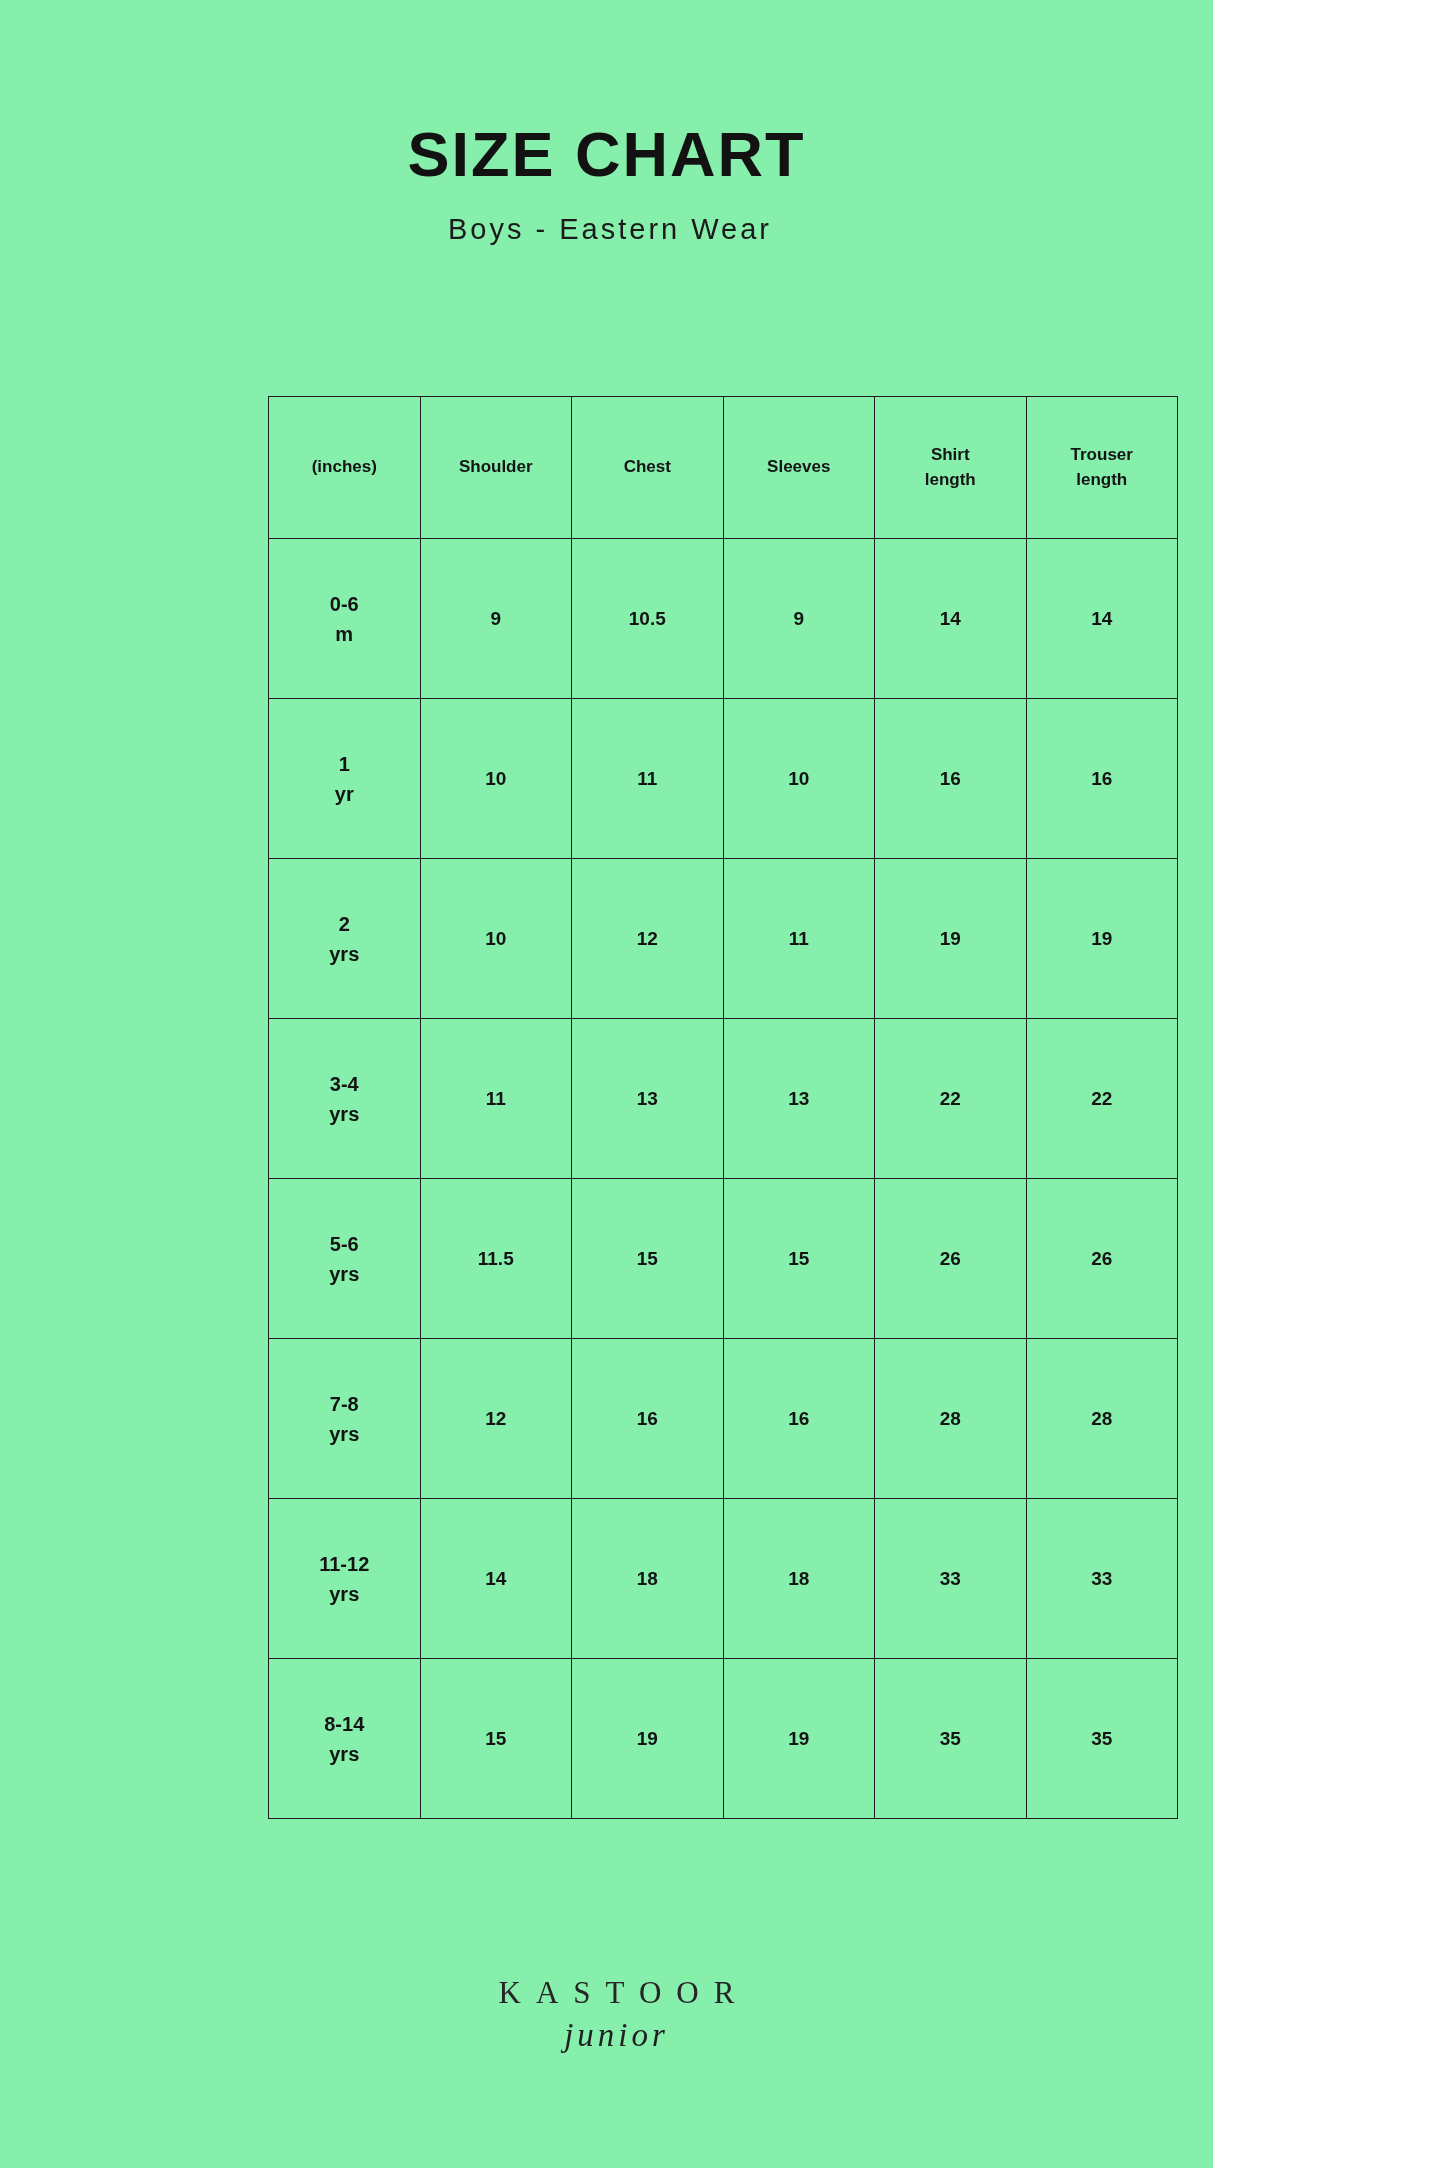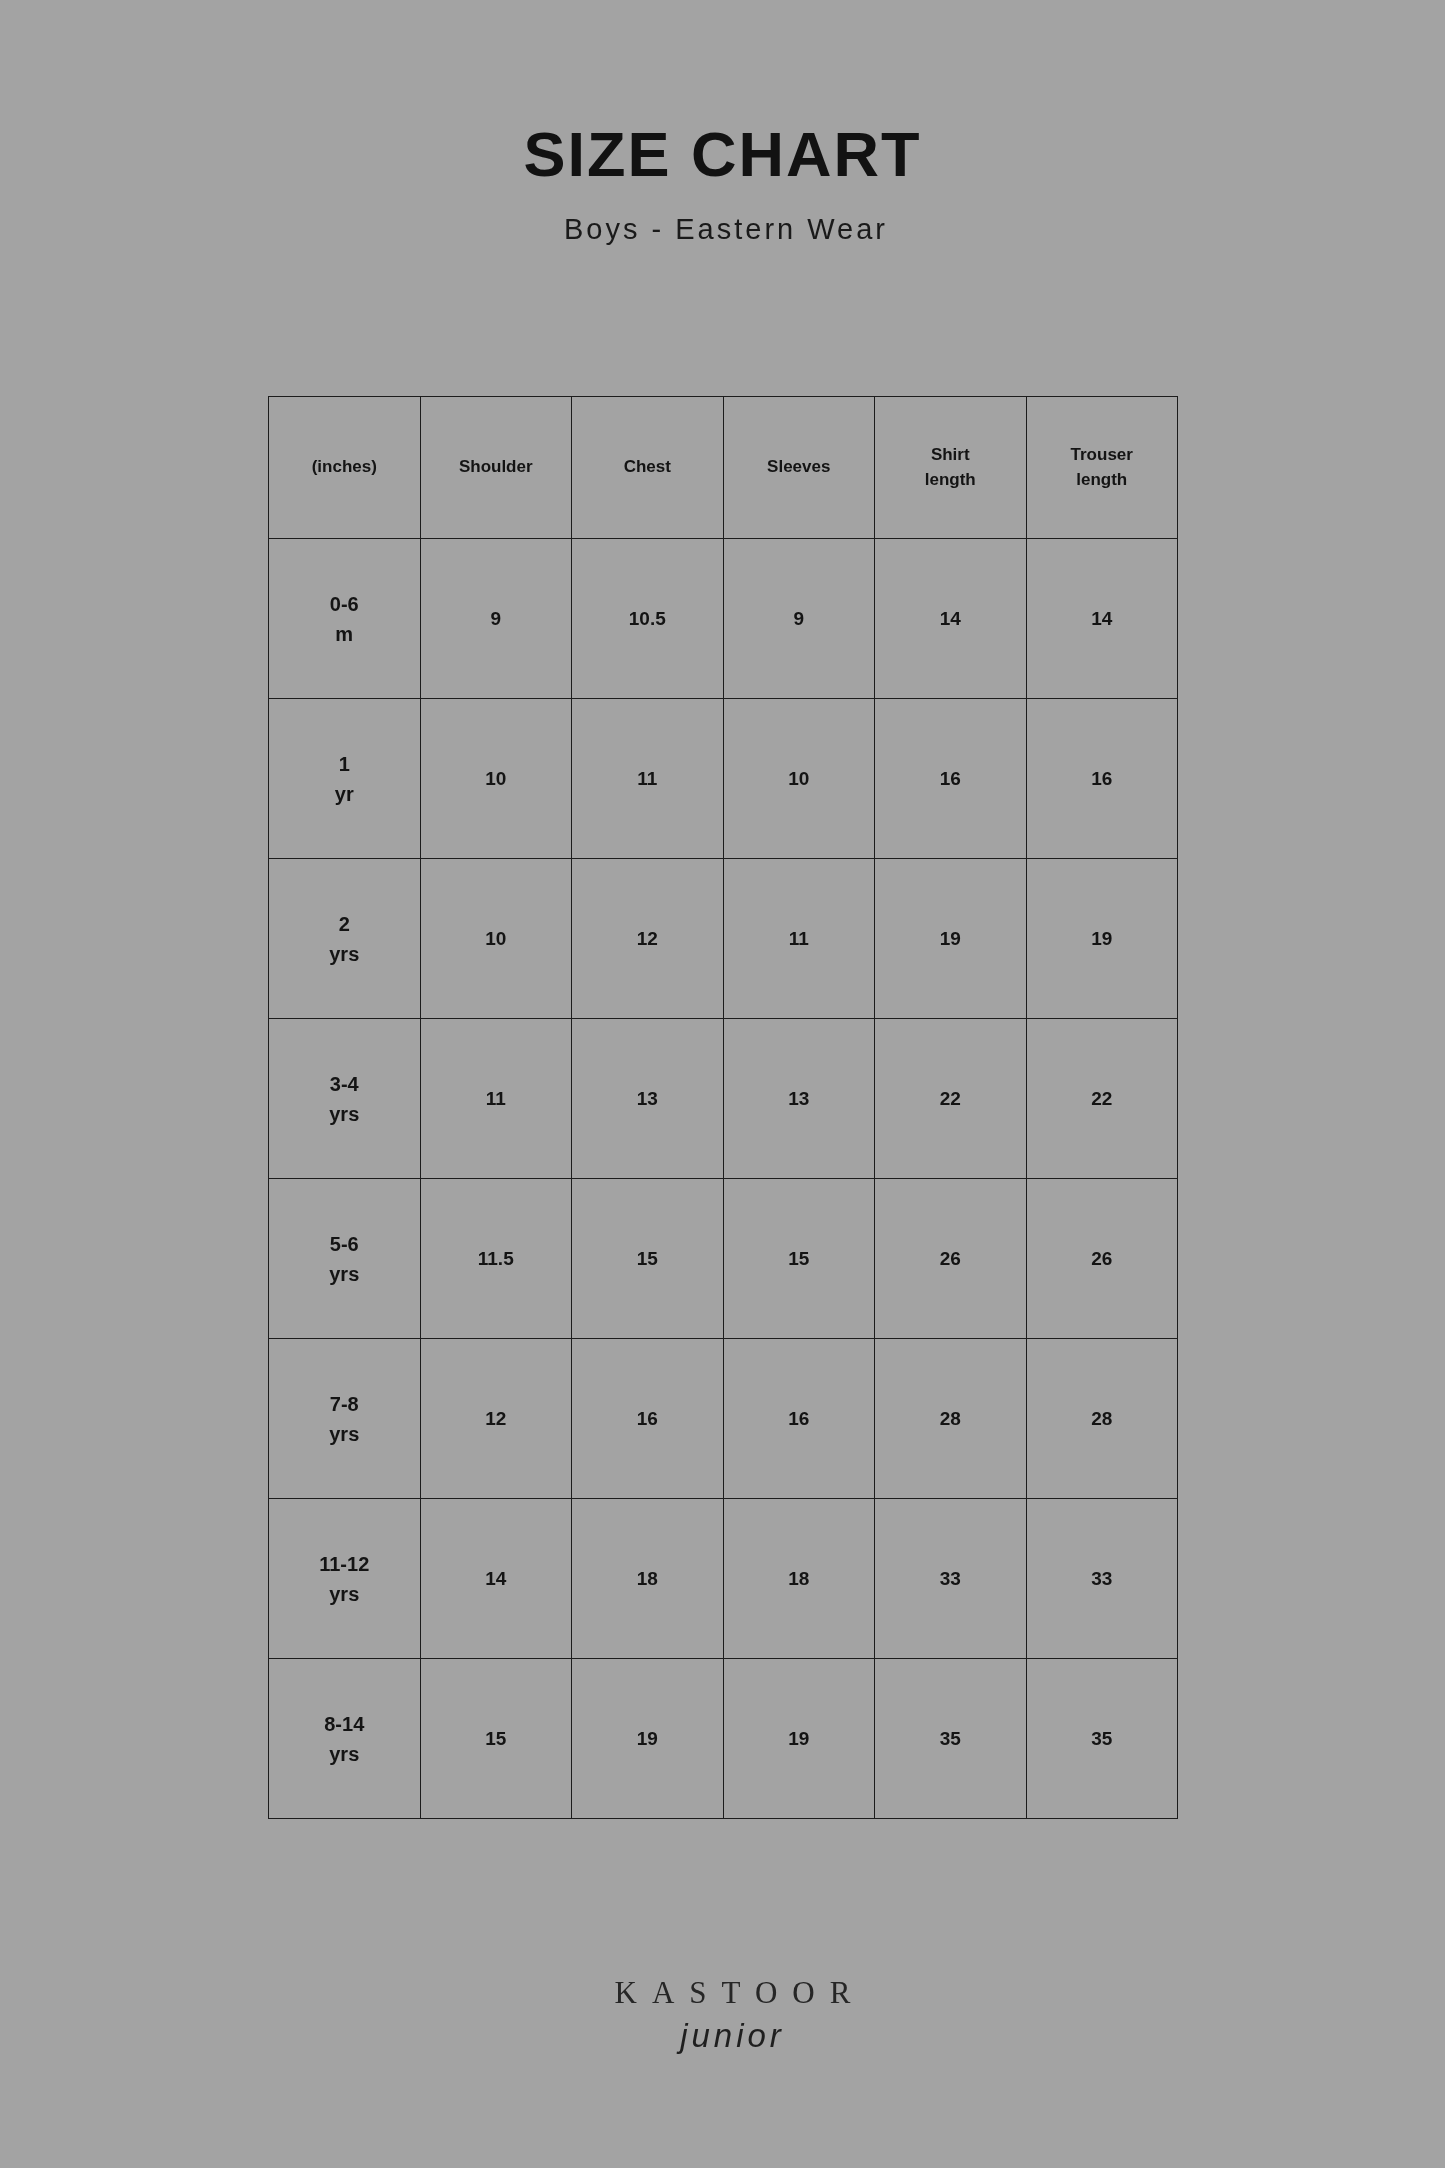--- a/index.html
+++ b/index.html
@@ -1,22 +1,22 @@
 <!DOCTYPE html>
 <html><head>
 <meta charset="utf-8">
 <style>
   * { margin: 0; padding: 0; box-sizing: border-box; }
   html, body { background: #ffffff; }
   body { font-family: "Liberation Sans", sans-serif; }
   .page {
     position: relative;
-    width: 1445px;
+    width: 1213px;
     height: 2168px;
-    background: #a3a3a3;
+    background: #86efac;
     overflow: hidden;
   }
   .page-title {
     position: absolute;
     top: 118px;
     left: 0;
     width: 100%;
     text-align: center;
     font-family: "Liberation Sans", sans-serif;
     font-weight: bold;
@@ -88,21 +88,21 @@
     font-family: "Liberation Serif", serif;
     font-size: 31px;
     font-weight: 400;
     letter-spacing: 15px;
     text-indent: 15px;
     color: #262626;
   }
   .brand-sub {
     display: block;
     margin-top: 6px;
-    font-family: Liberation Sans, sans-serif;
+    font-family: Liberation Serif, serif;
     font-style: italic;
     font-size: 33px;
     letter-spacing: 4px;
     color: #1f1f1f;
   }
 </style>
 </head>
 <body>
 
 <div class="page">

